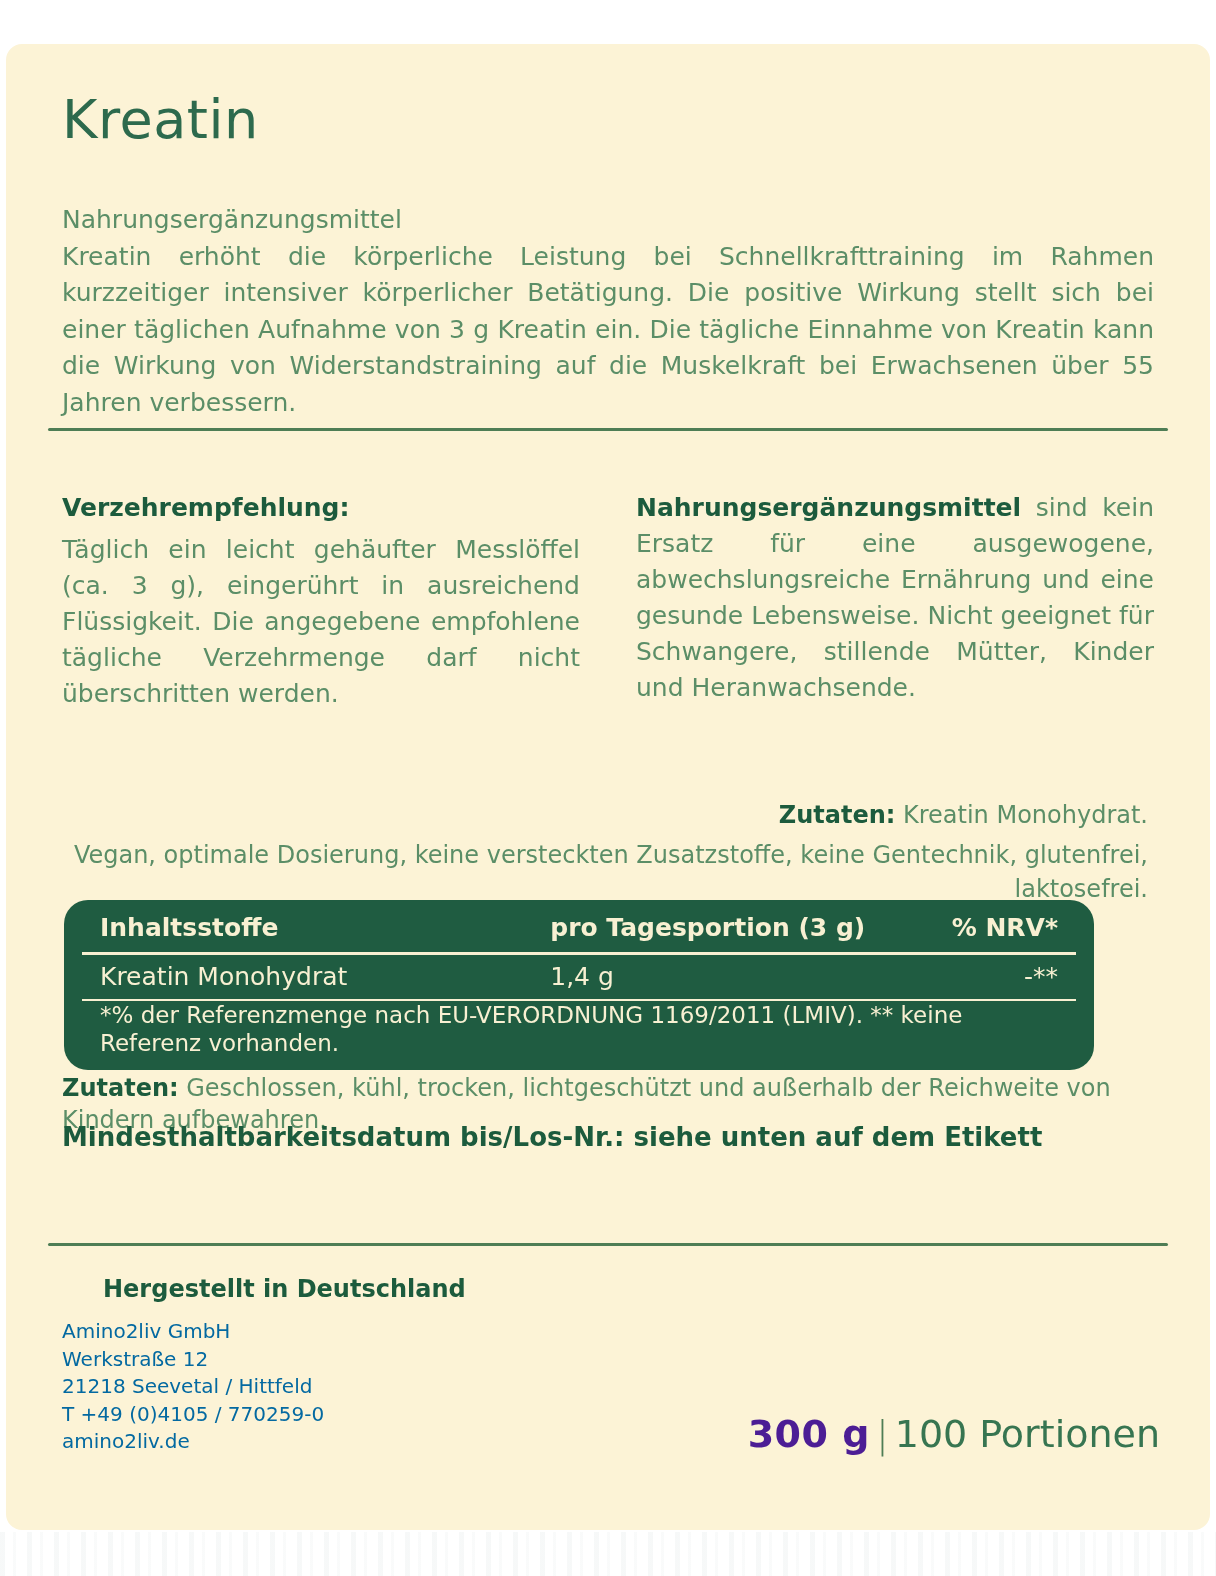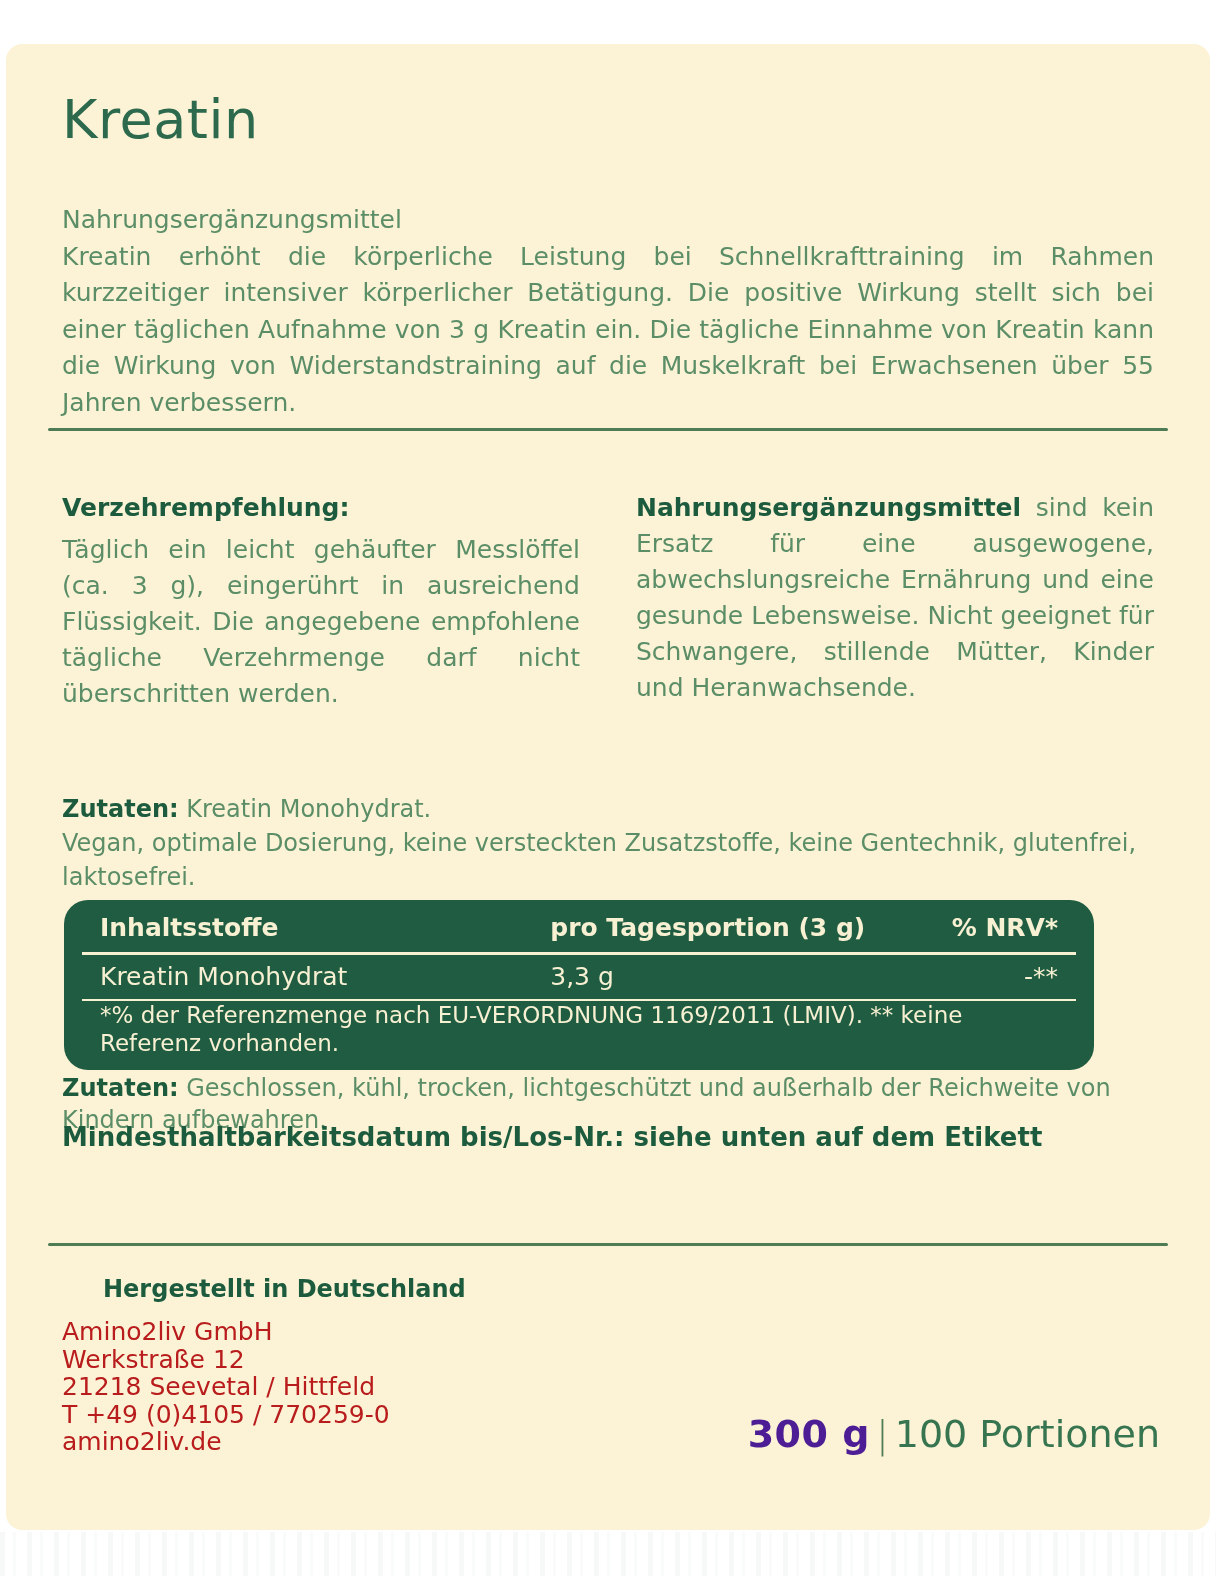--- a/index.html
+++ b/index.html
@@ -66,21 +66,21 @@
   .bold-dark { font-weight: bold; color: #1C5B3D; }
   .ingredients {
     position: absolute;
     left: 56px;
     top: 748px;
     width: 1092px;
     font-size: 24px;
     line-height: 34px;
     color: #5B8E67;
   }
-  .ingredients p { margin: 0; }
+  .ingredients p { margin: 6px; text-align: right; }
   .ntable {
     position: absolute;
     left: 58px;
     top: 856px;
     width: 1030px;
     box-sizing: border-box;
     background: #1F5C41;
     border-radius: 24px;
     color: #F8F0D2;
     padding: 0 18px;
@@ -127,23 +127,23 @@
     top: 1076px;
     width: 1092px;
     margin: 0;
     font-size: 26px;
     line-height: 34px;
   }
   .manufacturer { position: absolute; left: 56px; top: 1230px; }
   .manufacturer-heading { font-size: 24px; line-height: 30px; margin-left: 41px; }
   .addr {
     margin-top: 14px;
-    font-size: 25px;
+    font-size: 20px;
     line-height: 27.5px;
-    color: #b91c1c;
+    color: #0369a1;
   }
   .quantity {
     position: absolute;
     right: 50px;
     top: 1368px;
     font-size: 38px;
     color: #377551;
     white-space: nowrap;
   }
   .qty-weight { font-weight: bold; color: #4c1d95; letter-spacing: 0.5px; }
@@ -192,21 +192,21 @@
   </div>
 
   <div class="ntable">
     <div class="trow thead">
       <div class="c1">Inhaltsstoffe</div>
       <div class="c2">pro Tagesportion (3 g)</div>
       <div class="c3">% NRV*</div>
     </div>
     <div class="trow tdata">
       <div class="c1">Kreatin Monohydrat</div>
-      <div class="c2">3,3 g</div>
+      <div class="c2">1,4 g</div>
       <div class="c3">-**</div>
     </div>
     <div class="trow tfoot">*% der Referenzmenge nach EU-VERORDNUNG 1169/2011 (LMIV). ** keine Referenz vorhanden.</div>
   </div>
 
   <p class="storage"><span class="bold-dark">Zutaten:</span><span> Geschlossen, kühl, trocken, lichtgeschützt und außerhalb der Reichweite von Kindern aufbewahren.</span></p>
 
   <p class="mhd bold-dark">Mindesthaltbarkeitsdatum bis/Los-Nr.: siehe unten auf dem Etikett</p>
 
   <div class="divider divider-bottom"></div>

